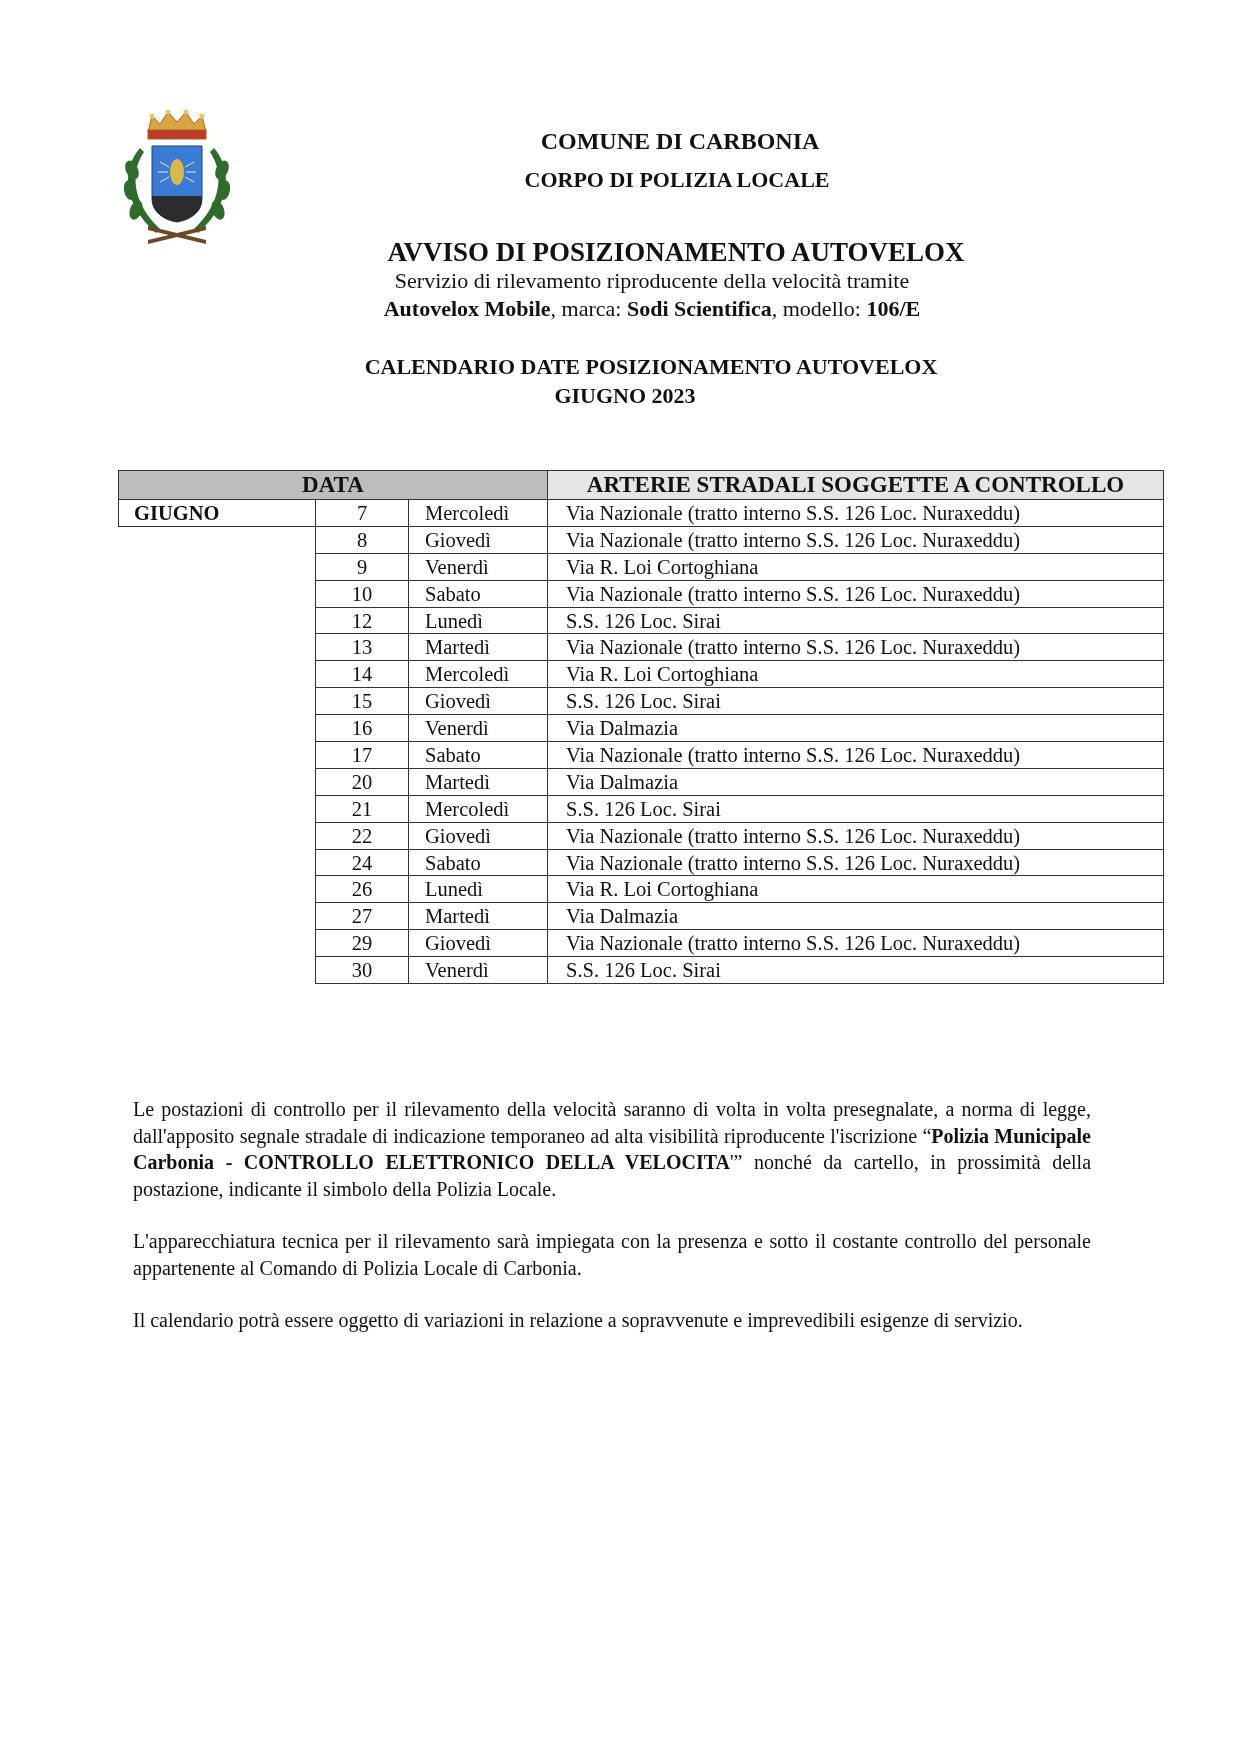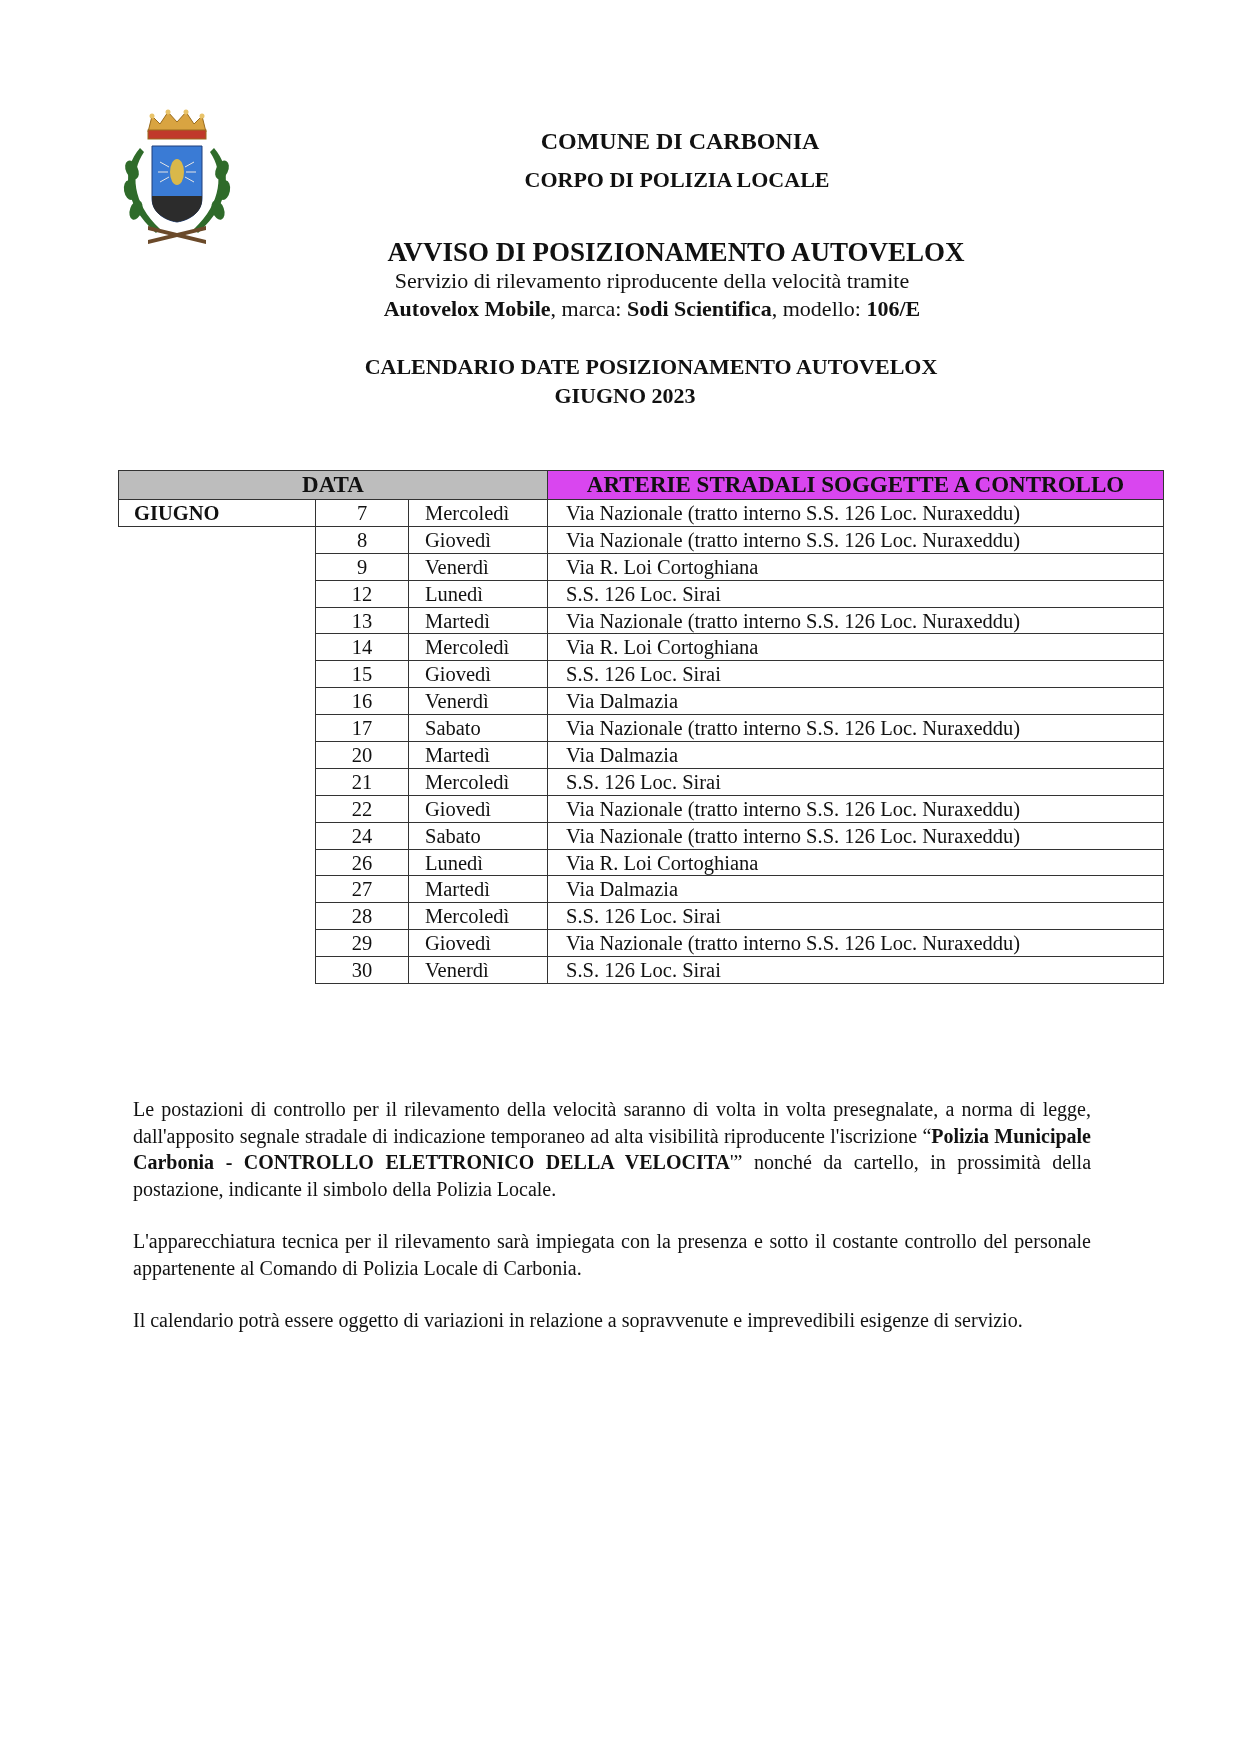--- a/index.html
+++ b/index.html
@@ -107,21 +107,21 @@
 <div class="center-at t-autovelox">
   <b>Autovelox Mobile</b><span>, marca: </span><b>Sodi Scientifica</b><span>, modello: </span><b>106/E</b>
 </div>
 <div class="center-at t-calendario">CALENDARIO DATE POSIZIONAMENTO AUTOVELOX</div>
 <div class="center-at t-giugno">GIUGNO 2023</div>
 
 <table class="cal">
   <thead>
     <tr>
       <th class="c-data" colspan="3" style="background: rgb(189, 189, 189);">DATA</th>
-      <th class="c-arterie" style="background: #d946ef; margin-top: 14px;">ARTERIE STRADALI SOGGETTE A CONTROLLO</th>
+      <th class="c-arterie" style="background: #e5e5e5; margin-top: 14px;">ARTERIE STRADALI SOGGETTE A CONTROLLO</th>
     </tr>
   </thead>
   <tbody id="cal-body">
       <tr>
         <td class="c-month month-cell">GIUGNO</td>
         <td class="c-day">7</td>
         <td class="c-wd">Mercoledì</td>
         <td class="c-road">Via Nazionale (tratto interno S.S. 126 Loc. Nuraxeddu)</td>
       </tr>
       <tr>
@@ -131,20 +131,26 @@
         <td class="c-road">Via Nazionale (tratto interno S.S. 126 Loc. Nuraxeddu)</td>
       </tr>
       <tr>
         <td class="c-month empty-month"></td>
         <td class="c-day">9</td>
         <td class="c-wd">Venerdì</td>
         <td class="c-road">Via R. Loi Cortoghiana</td>
       </tr>
       <tr>
         <td class="c-month empty-month"></td>
+        <td class="c-day">10</td>
+        <td class="c-wd">Sabato</td>
+        <td class="c-road">Via Nazionale (tratto interno S.S. 126 Loc. Nuraxeddu)</td>
+      </tr>
+      <tr>
+        <td class="c-month empty-month"></td>
         <td class="c-day">12</td>
         <td class="c-wd">Lunedì</td>
         <td class="c-road">S.S. 126 Loc. Sirai</td>
       </tr>
       <tr>
         <td class="c-month empty-month"></td>
         <td class="c-day">13</td>
         <td class="c-wd">Martedì</td>
         <td class="c-road">Via Nazionale (tratto interno S.S. 126 Loc. Nuraxeddu)</td>
       </tr>
@@ -203,26 +209,20 @@
         <td class="c-road">Via R. Loi Cortoghiana</td>
       </tr>
       <tr>
         <td class="c-month empty-month"></td>
         <td class="c-day">27</td>
         <td class="c-wd">Martedì</td>
         <td class="c-road">Via Dalmazia</td>
       </tr>
       <tr>
         <td class="c-month empty-month"></td>
-        <td class="c-day">28</td>
-        <td class="c-wd">Mercoledì</td>
-        <td class="c-road">S.S. 126 Loc. Sirai</td>
-      </tr>
-      <tr>
-        <td class="c-month empty-month"></td>
         <td class="c-day">29</td>
         <td class="c-wd">Giovedì</td>
         <td class="c-road">Via Nazionale (tratto interno S.S. 126 Loc. Nuraxeddu)</td>
       </tr>
       <tr>
         <td class="c-month empty-month"></td>
         <td class="c-day">30</td>
         <td class="c-wd">Venerdì</td>
         <td class="c-road">S.S. 126 Loc. Sirai</td>
       </tr>

